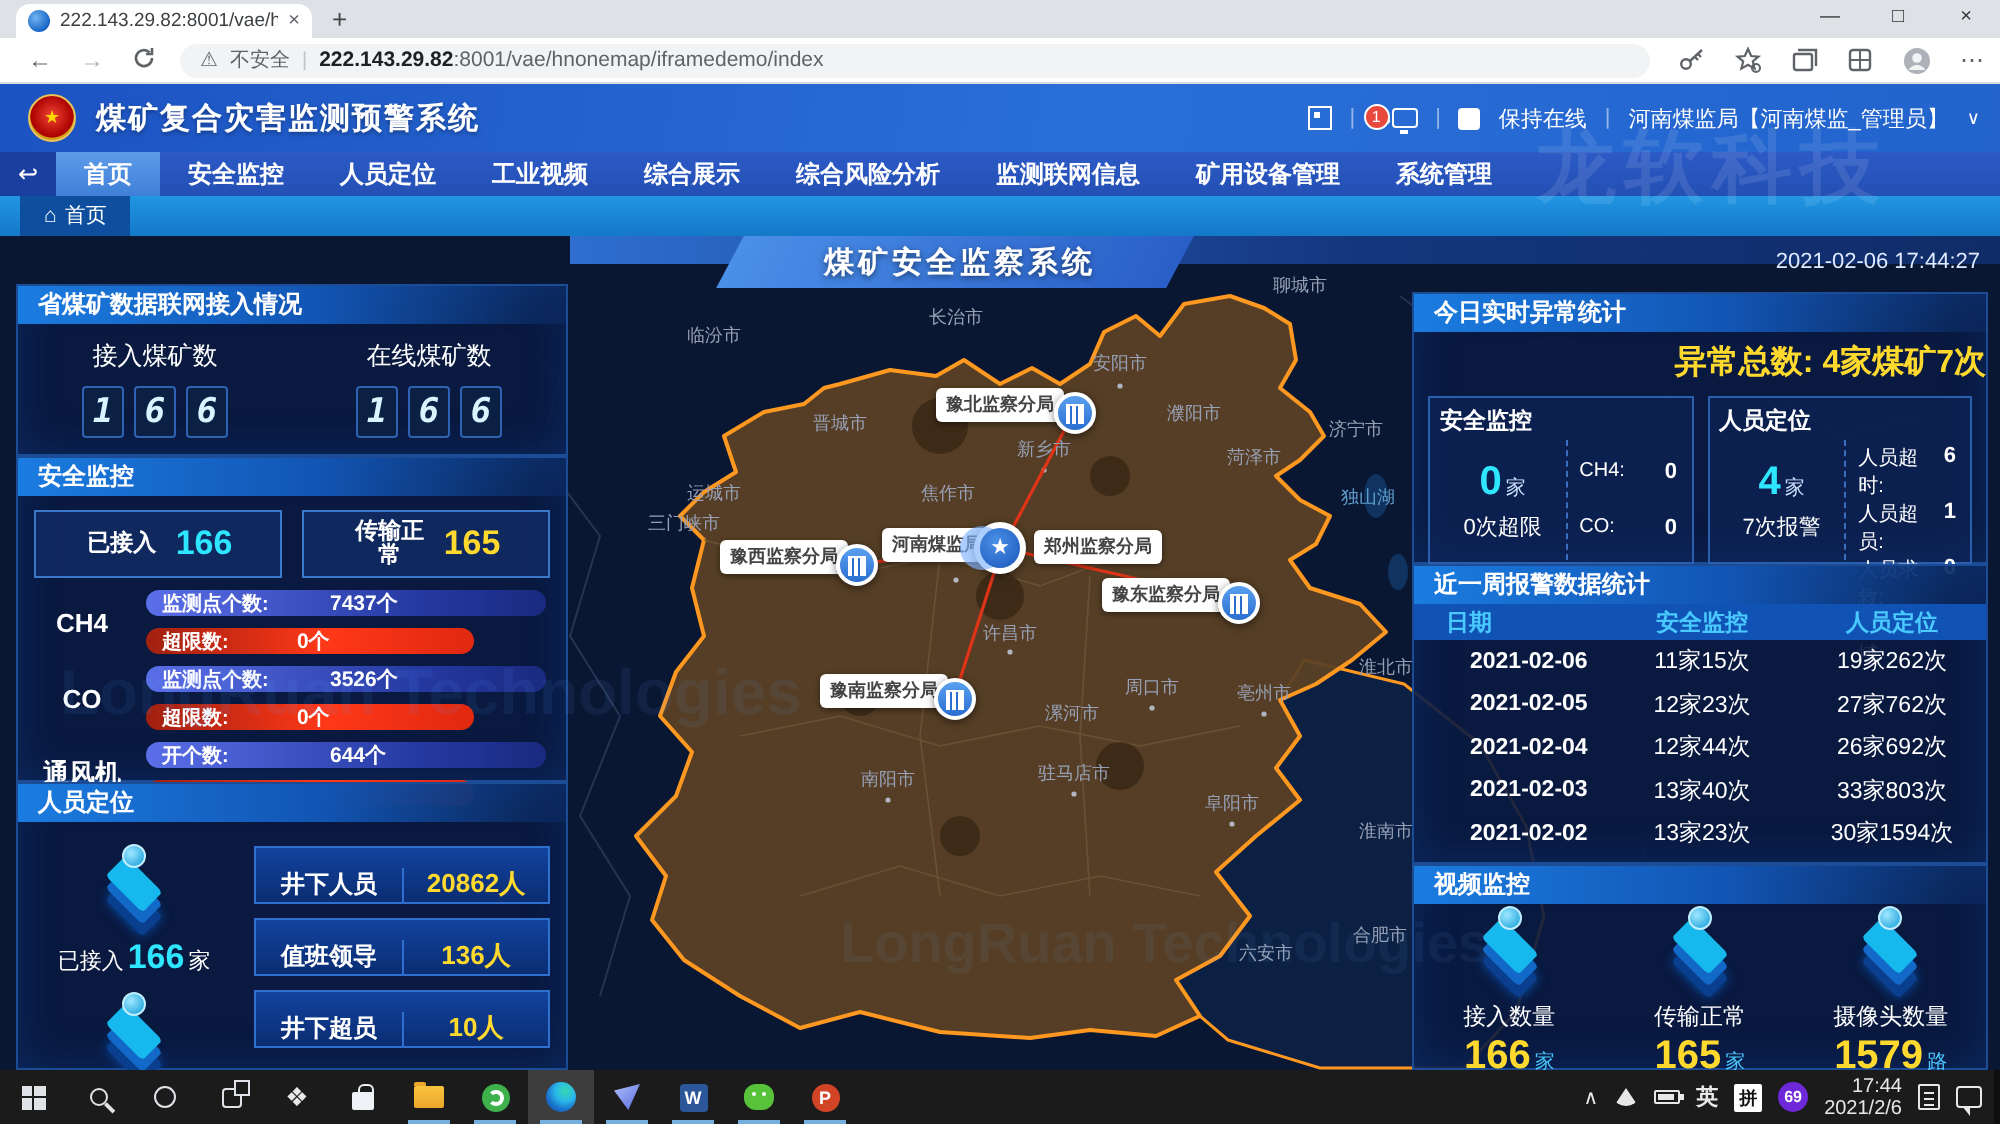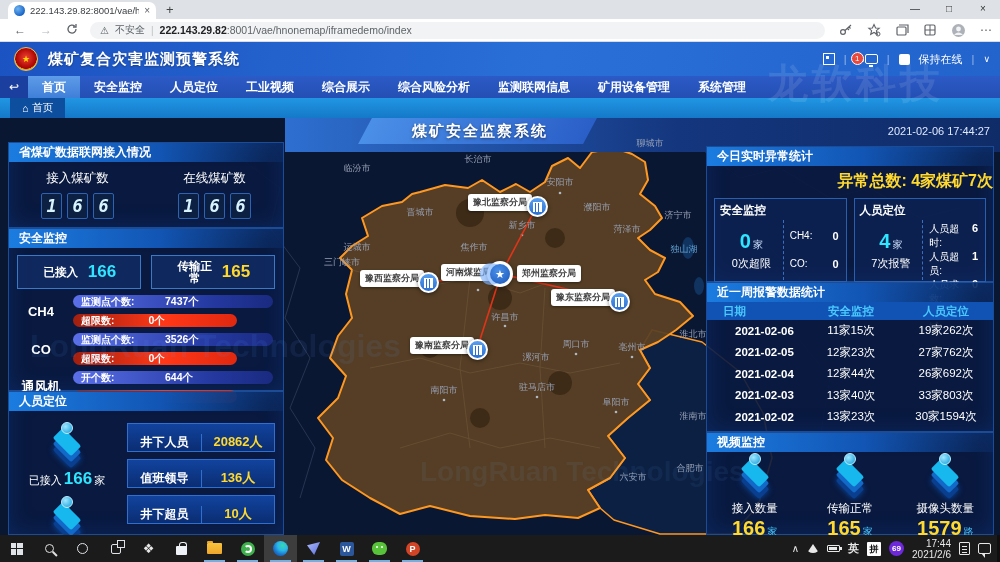--- a/index.html
+++ b/index.html
@@ -54,21 +54,21 @@
   .navitem { padding:0 14px; color:#fff; font-size:12px; font-weight:bold; display:flex; align-items:center; }
   .navitem.active { background:linear-gradient(180deg,#5e9bе8,#3f7fd8); background:linear-gradient(180deg,#5e9be8,#3f7fd8); }
 
   .crumbbar { height:20px; background:linear-gradient(180deg,#2196e3,#1478c8); display:flex; align-items:stretch; }
   .crumb { margin-left:10px; padding:0 12px; background:#0d4f9e; color:#fff; font-size:10.5px; display:flex; align-items:center; gap:4px; }
 
   
   .stage { position:relative; height:417px; background:#0a1732; overflow:hidden; }
   .stage svg.map { position:absolute; left:0; top:0; }
 
-  .banner { position:absolute; left:285px; right:0; top:0; height:34px; background:linear-gradient(90deg,#2e6fd0,#14367e 55%,#102c68); }
+  .banner { position:absolute; left:285px; right:0; top:0; height:14px; background:linear-gradient(90deg,#2e6fd0,#14367e 55%,#102c68); }
   .banner-hl { position:absolute; left:80px; width:225px; top:0; height:26px; background:linear-gradient(90deg,#4a8fe8,#2a5fc8); transform:skewX(-28deg); }
   .banner-title { position:absolute; left:95px; width:200px; top:4px; text-align:center; color:#fff; font-size:15px; font-weight:bold; letter-spacing:2px; text-shadow:0 1px 3px rgba(0,0,0,.5); }
   .banner-time { position:absolute; right:10px; top:7px; color:#dfe9ff; font-size:11px; }
 
   .panel { position:absolute; background:rgba(9,26,64,.9); border:1px solid #1c4c96; box-shadow:inset 0 0 22px rgba(20,80,180,.28); z-index:10; }
   .phead { height:19px; line-height:19px; padding-left:10px; font-size:12px; font-weight:bold; color:#fff; background:linear-gradient(90deg,#1b7ce0 0%,#1255b4 55%,rgba(18,85,180,.12) 100%); }
 
   
   .p1 { left:8px; top:24px; width:276px; height:86px; }
   .p1 .body { display:flex; }
@@ -266,20 +266,21 @@
       <span class="vsep">|</span>
       <span class="bellwrap">
         <span class="bell"></span>
         <span class="badge">1</span>
       </span>
       <span class="moni"></span>
       <span class="vsep">|</span>
       <span class="chk"></span>
       <span class="keeplbl">保持在线</span>
       <span class="vsep">|</span>
+      <span class="account">河南煤监局【河南煤监_管理员】</span>
       <span class="chev">∨</span>
     </div>
   </div>
 
   <div class="navbar">
     <div class="navback">↩</div>
     <div class="navitem active">首页</div>
     <div class="navitem">安全监控</div>
     <div class="navitem">人员定位</div>
     <div class="navitem">工业视频</div>

